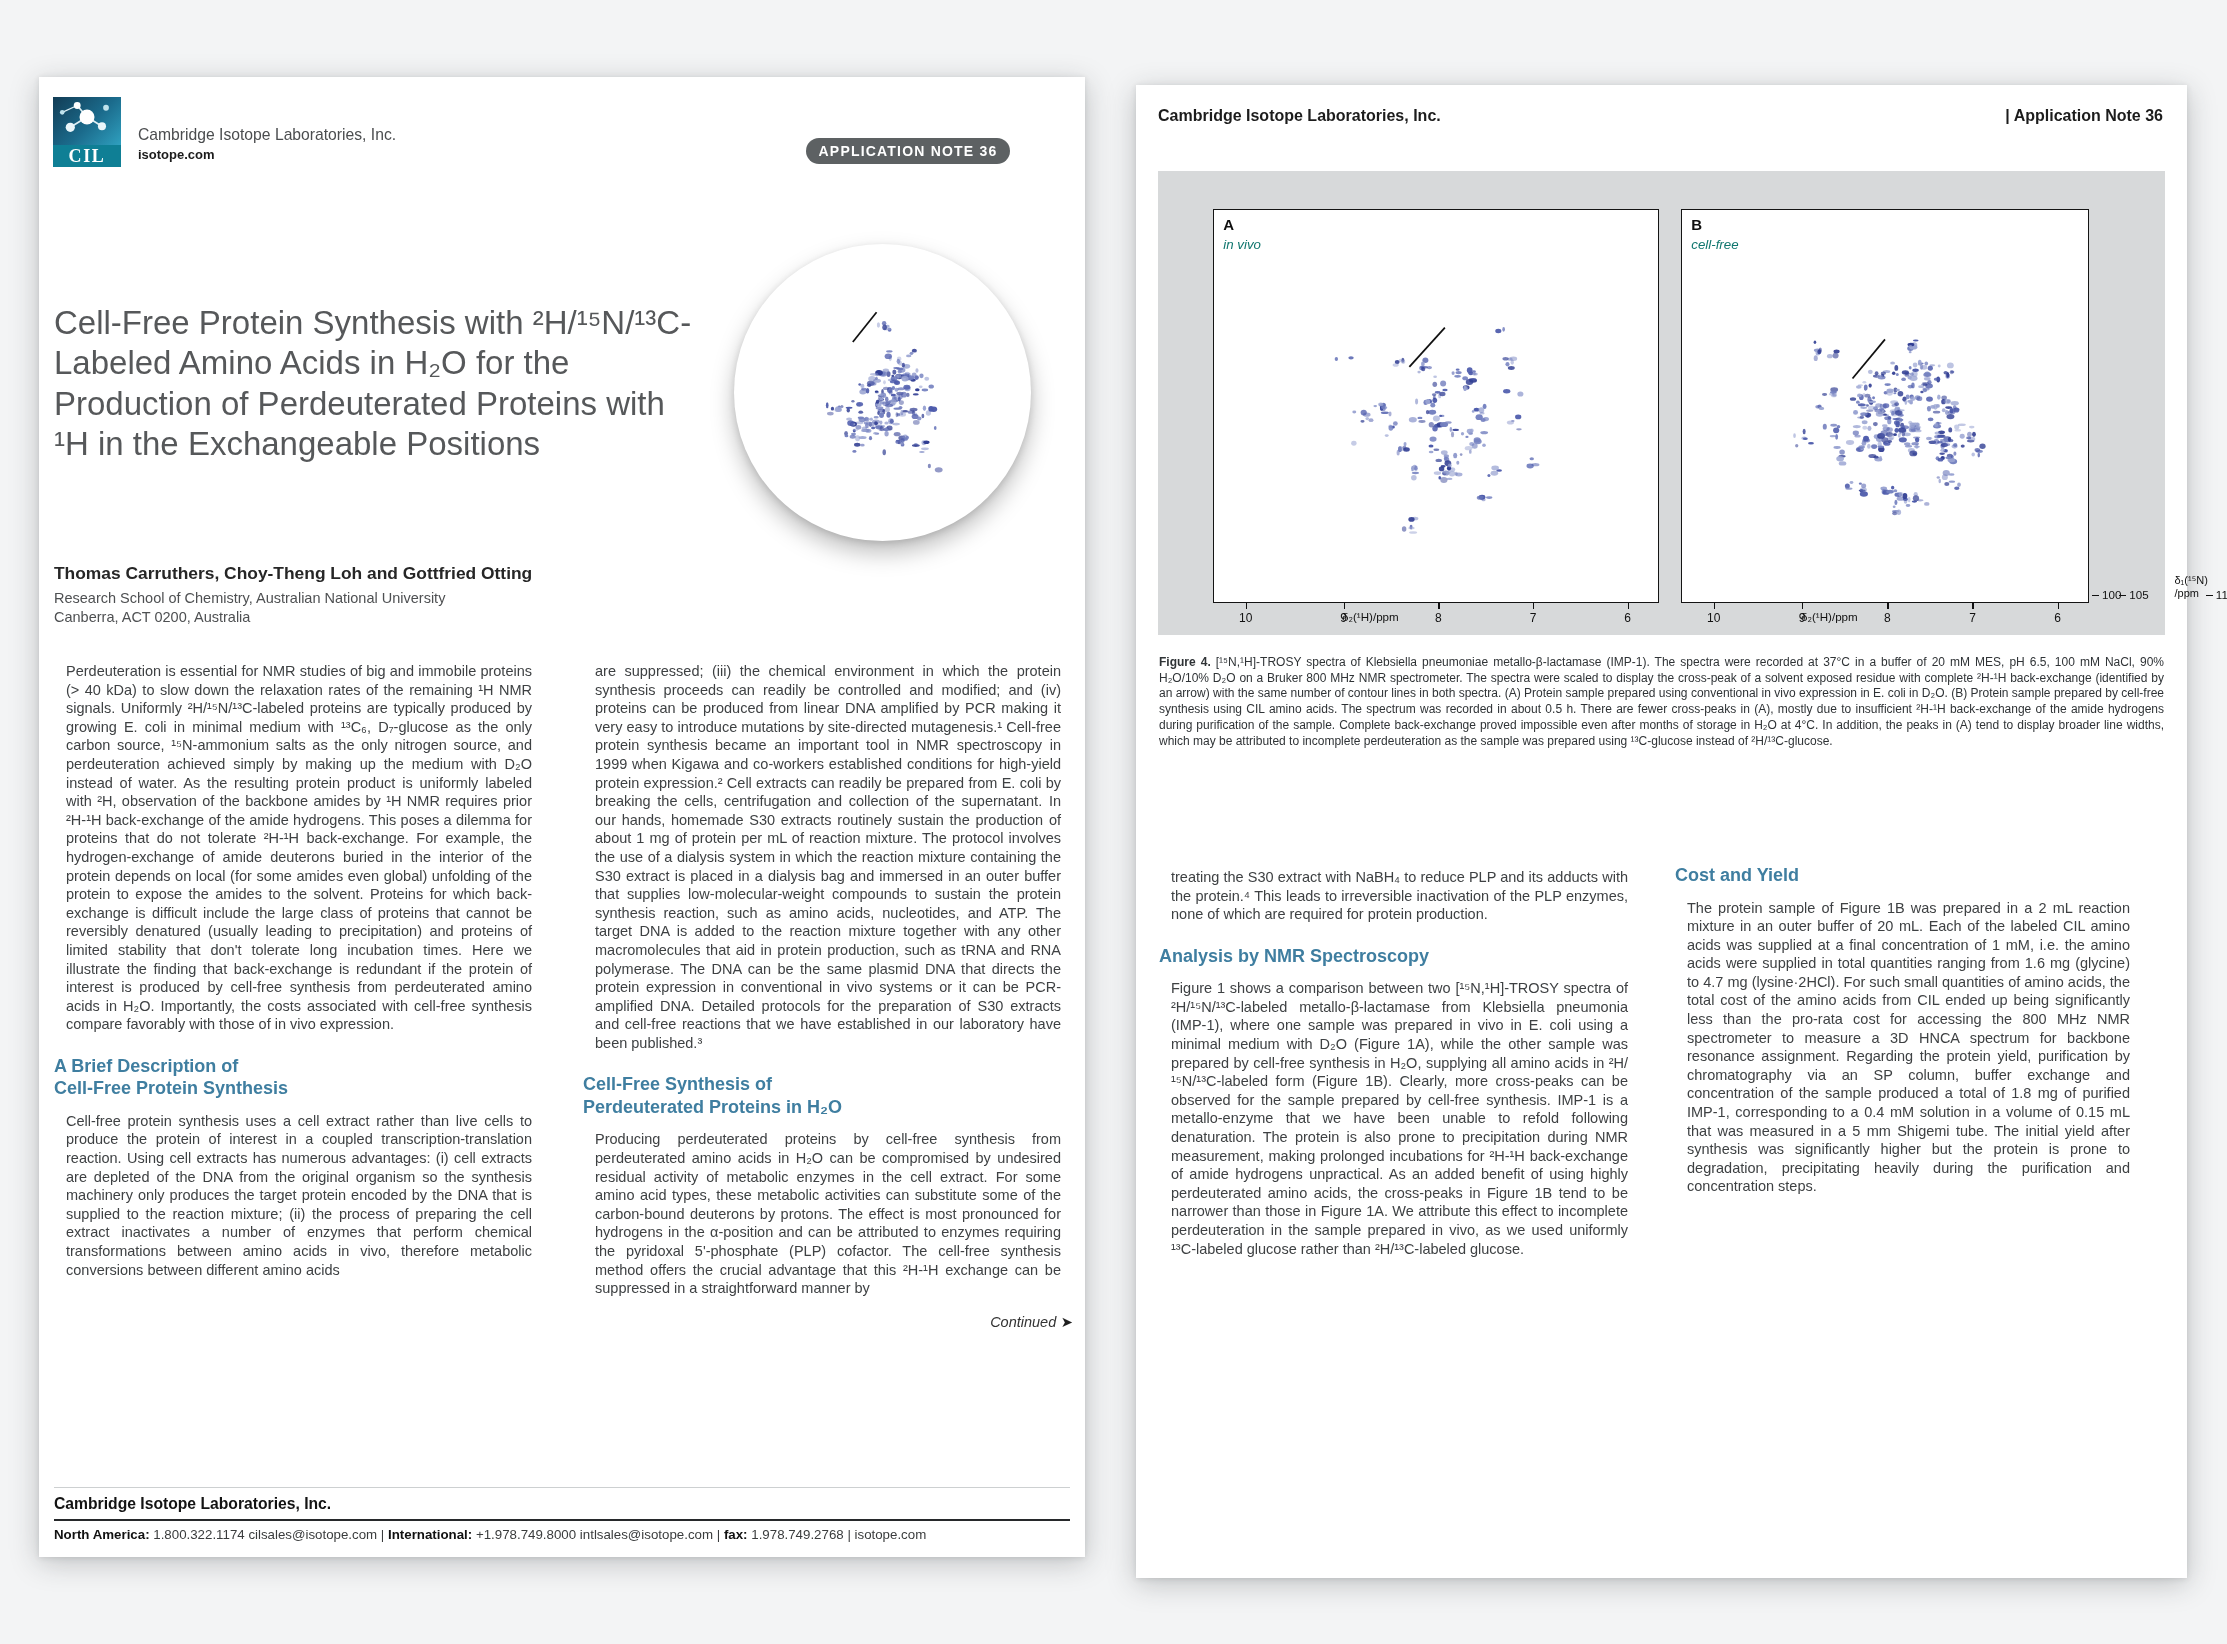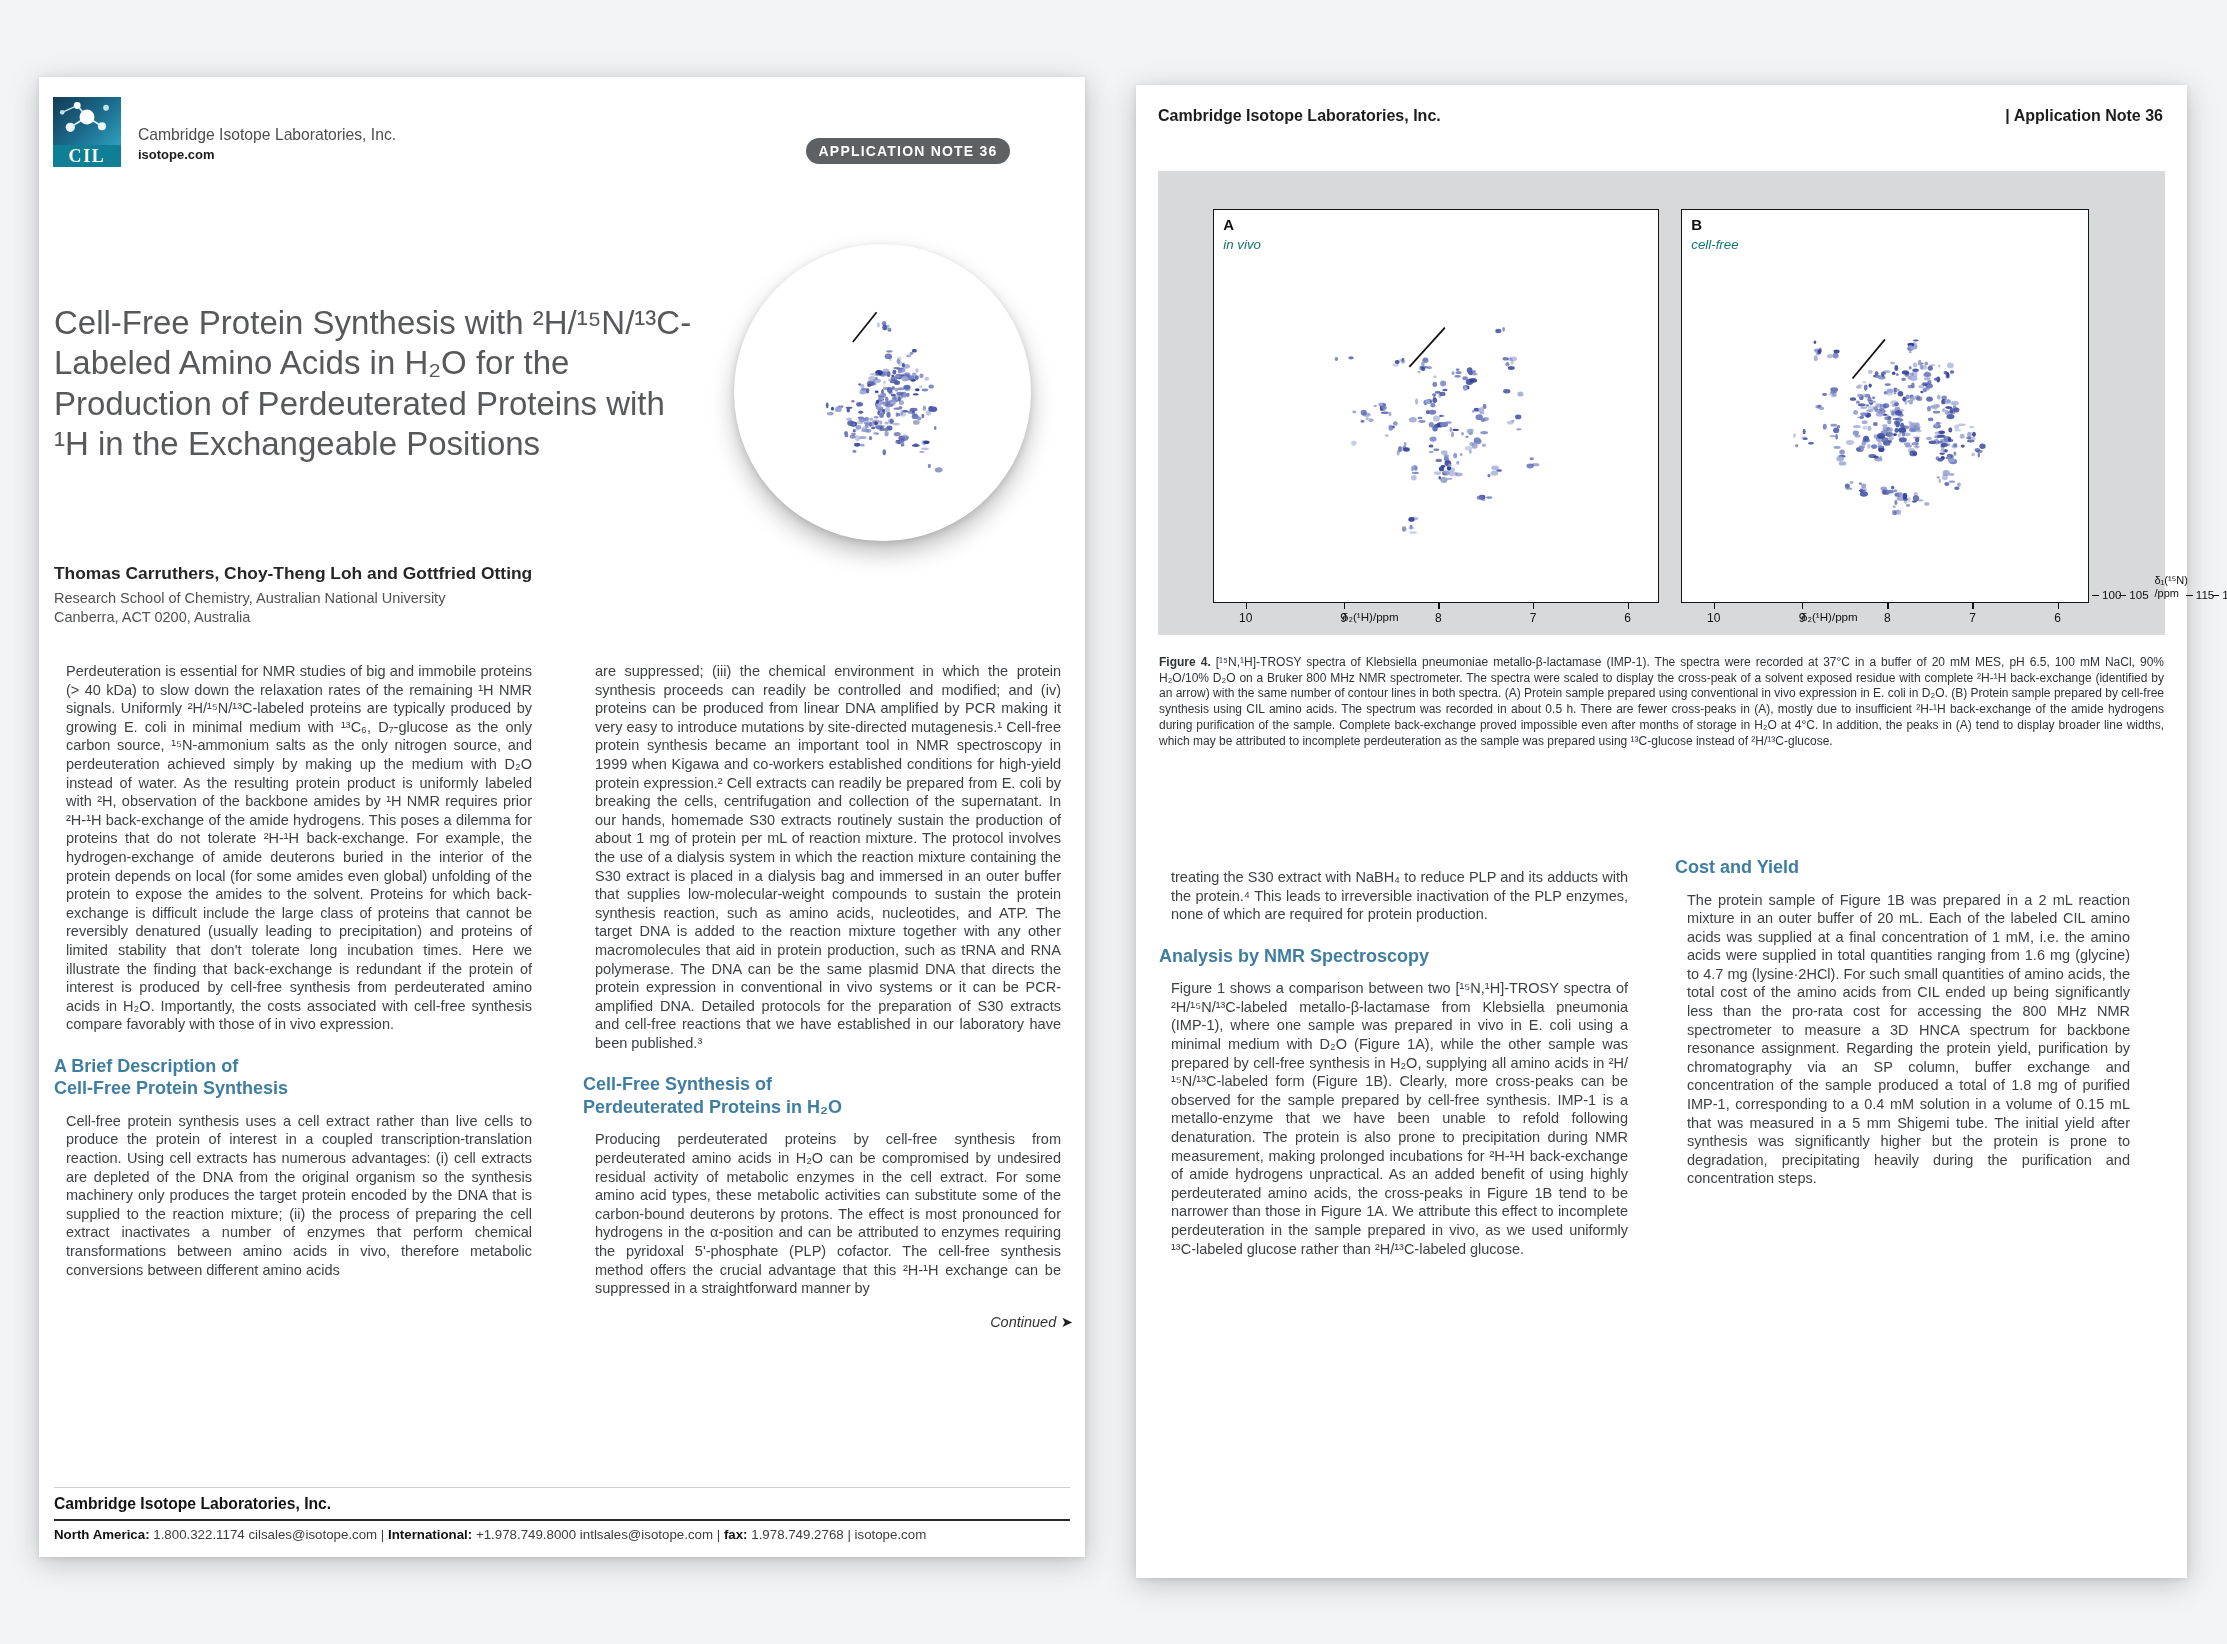--- a/index.html
+++ b/index.html
@@ -28,21 +28,21 @@
   .spectrum-circle{left:695px;top:167px;width:297px;height:297px;border-radius:50%;background:#fff;overflow:hidden;
     box-shadow:0 11.6px 23px rgba(0,0,0,.26),0 2.3px 7px rgba(0,0,0,.12);}
   .spectrum-circle svg{display:block;width:100%;height:100%;}
   .lp-title{left:15px;top:226px;width:644px;font-size:33px;line-height:1.22;color:#56585a;}
   .lp-authors{left:15px;top:486px;font-size:17.4px;font-weight:bold;color:#262626;}
   .lp-affil{left:15px;top:512px;font-size:14.5px;line-height:1.32;color:#4e5052;white-space:pre-line;}
   .lp-col1{left:15px;top:573px;width:490px;}
   .lp-col2{left:544px;top:573px;width:490px;}
   .body-text{font-size:14.5px;line-height:18.6px;color:#3e4143;text-align:justify;margin:12px;}
   .section-h{font-size:18px;font-weight:bold;color:#3f7ea0;line-height:1.25;margin:21px 0 8px 0;white-space:pre-line;}
-  .section-h.first{margin-top:0;}
+  .section-h.first{margin-top:8px;}
   .continued{margin-top:16px;text-align:right;font-size:14.5px;font-style:italic;color:#333;}
   .continued .arrow{font-style:normal;color:#1f1f1f;margin-left:4.6px;}
   .lp-footer{left:15px;right:15px;bottom:15px;}
   .footer-topline{border-top:0.6px solid #cdd0d1;margin-bottom:7px;}
   .footer-company{font-size:15.7px;font-weight:bold;color:#131313;margin-bottom:5.8px;}
   .footer-rule{border-top:2.3px solid #27292b;margin-bottom:5.8px;}
   .footer-contacts{font-size:13.3px;color:#3a3c3d;}
   .footer-contacts .b{color:#111;}
 
   
@@ -60,21 +60,21 @@
   .tick-row span::before{content:"";position:absolute;top:-3.5px;left:50%;width:1.2px;height:7px;background:#111;}
   #ticks-a{left:81px;width:392px;}
   #ticks-b{left:549px;width:354px;}
   .x-axis-label{position:absolute;top:439px;font-size:11.6px;color:#111;}
   #xlabel-a{left:184px;}
   #xlabel-b{left:643px;}
   .y-col{position:absolute;left:936px;top:38px;width:64px;height:392px;display:flex;flex-direction:row;
     justify-content:space-between;align-items:flex-end;font-size:11.6px;color:#111;}
   .y-col .y-tick{position:relative;padding-left:8px;}
   .y-col .y-tick::before{content:"";position:absolute;left:-2.3px;top:50%;width:7px;height:1.2px;background:#111;}
-  .y-label{font-size:11px;line-height:1.25;white-space:pre-line;padding-left:5.8px;}
+  .y-label{font-size:11px;line-height:1.25;white-space:pre-line;padding-left:5.8px;margin-left:20px;}
   .fig-caption{left:23px;top:570px;width:1005px;font-size:12px;line-height:15.7px;color:#2f3336;text-align:justify;}
   .rp-col1{left:23px;top:771px;width:481px;}
   .rp-col2{left:539px;top:771px;width:467px;}
 </style>
 </head>
 <body>
 
 <div class="page" id="left-page">
 
   <div class="abs lp-logo">

